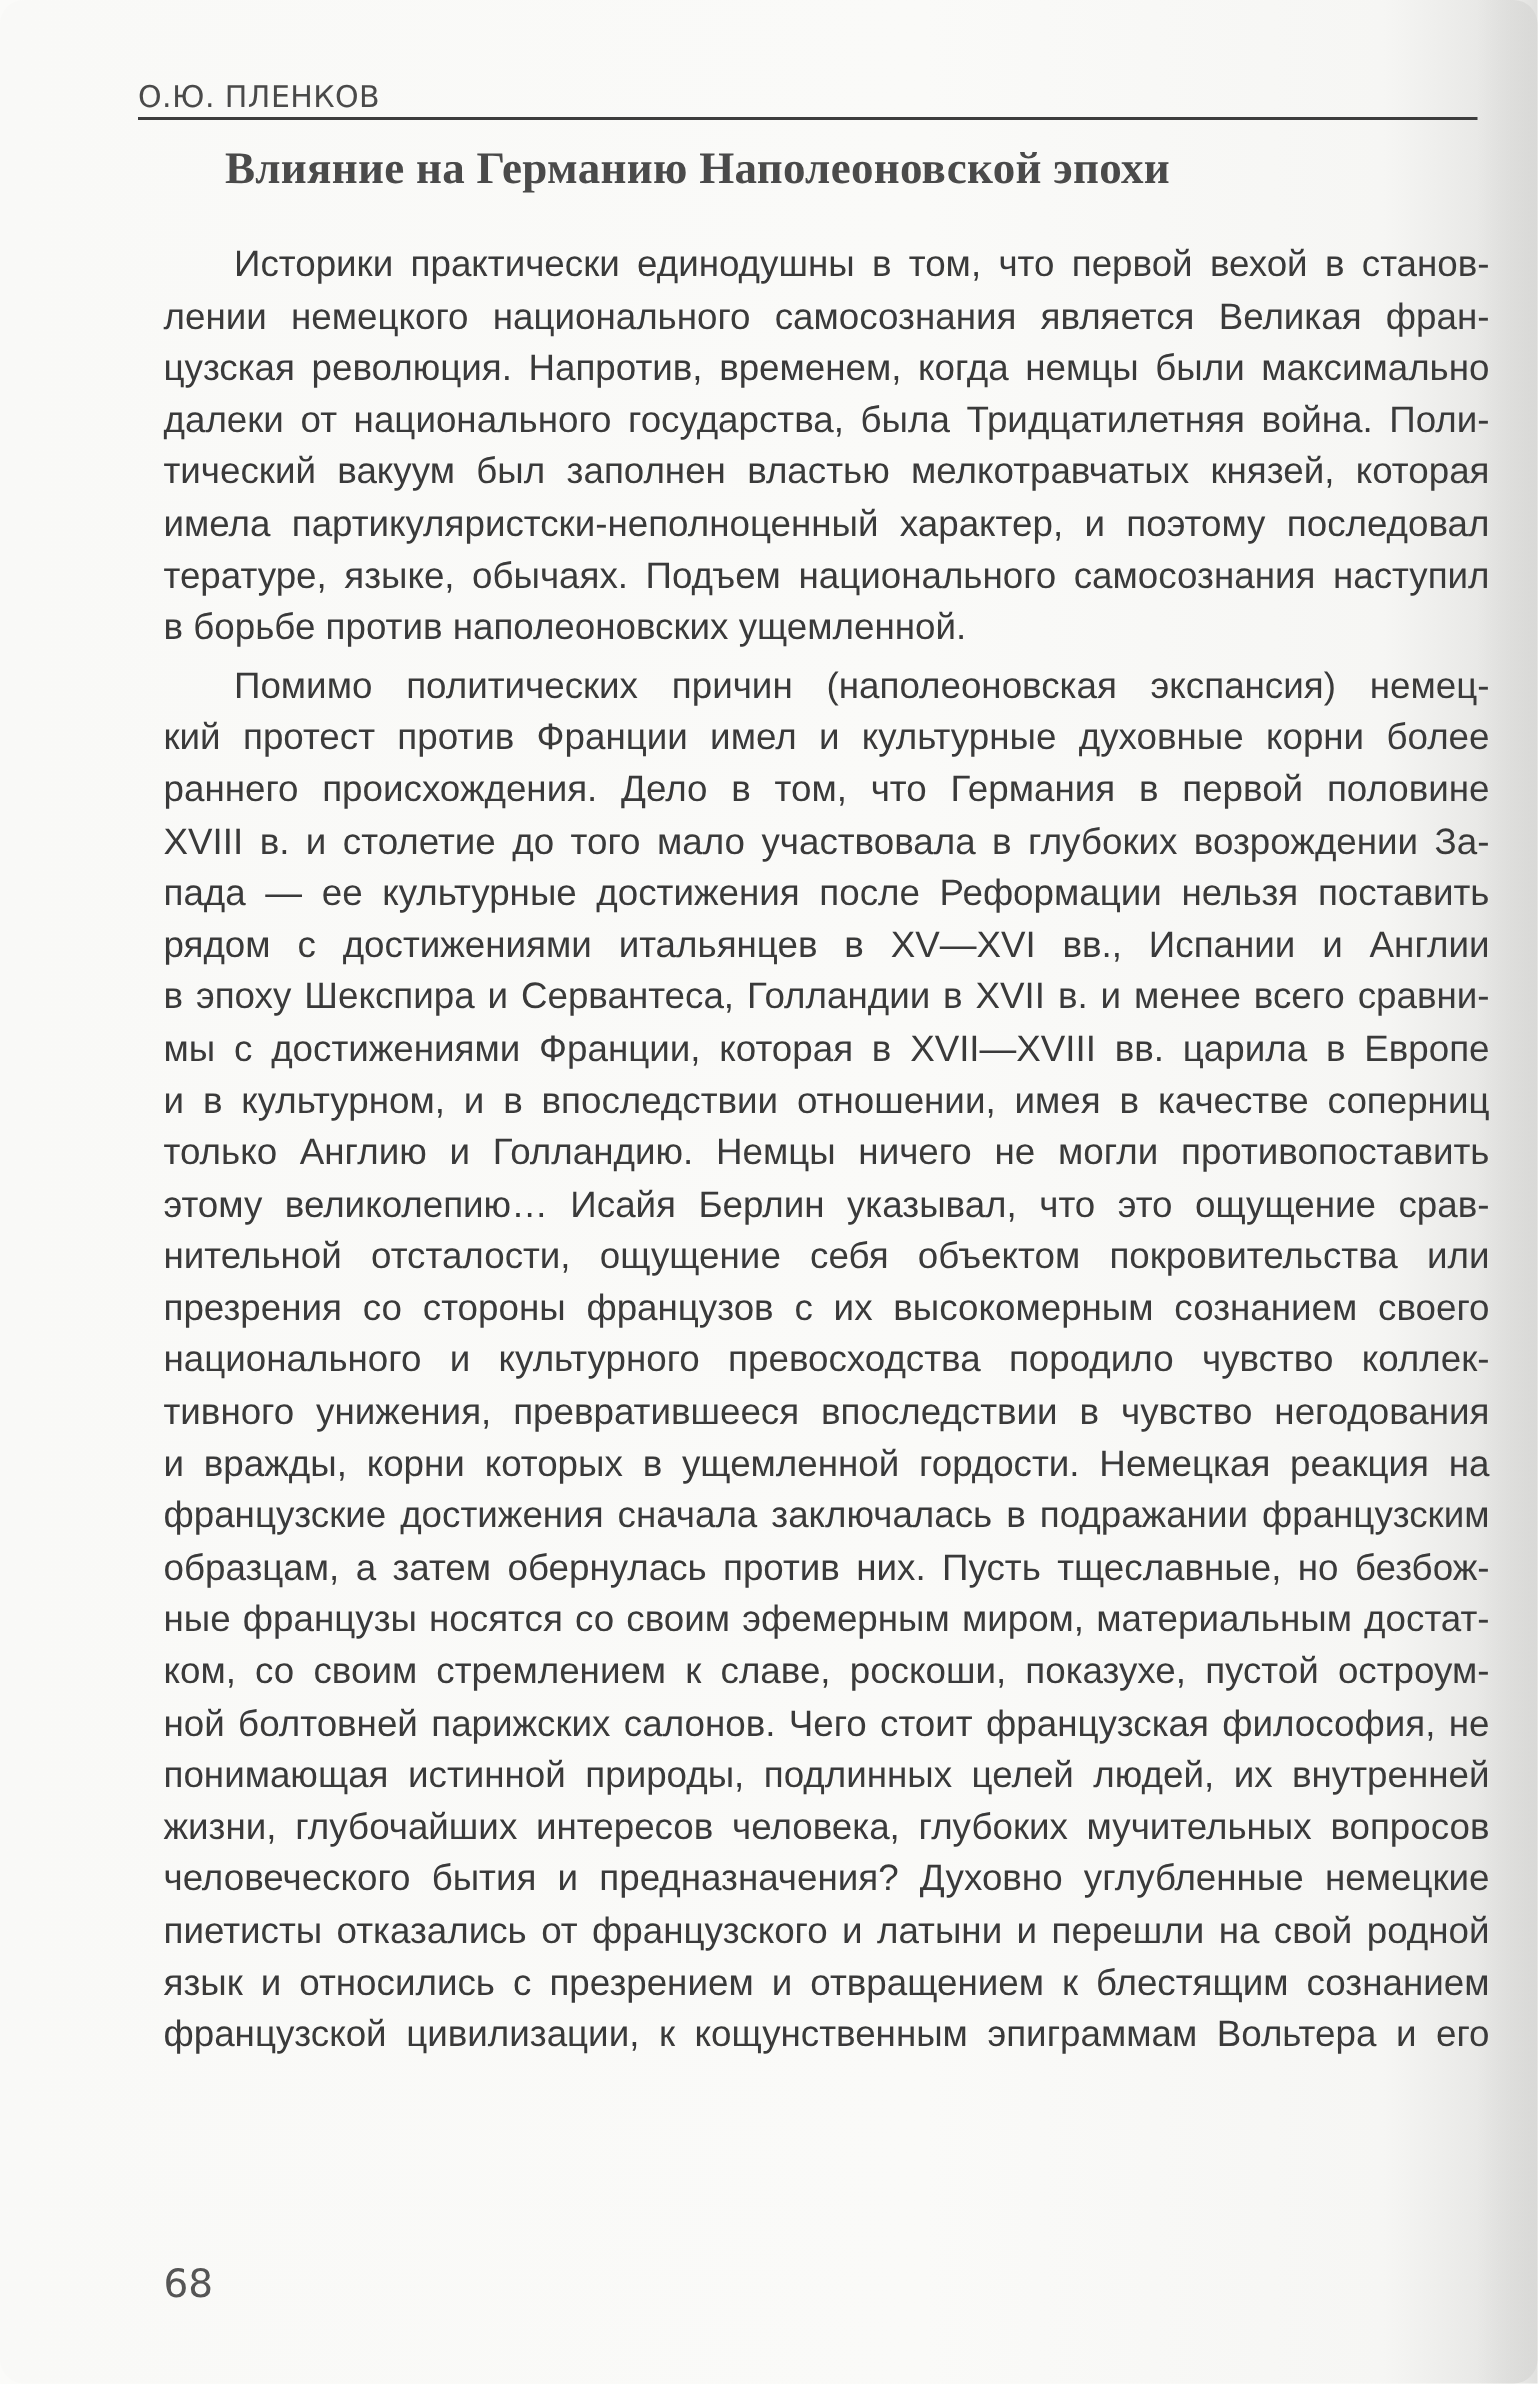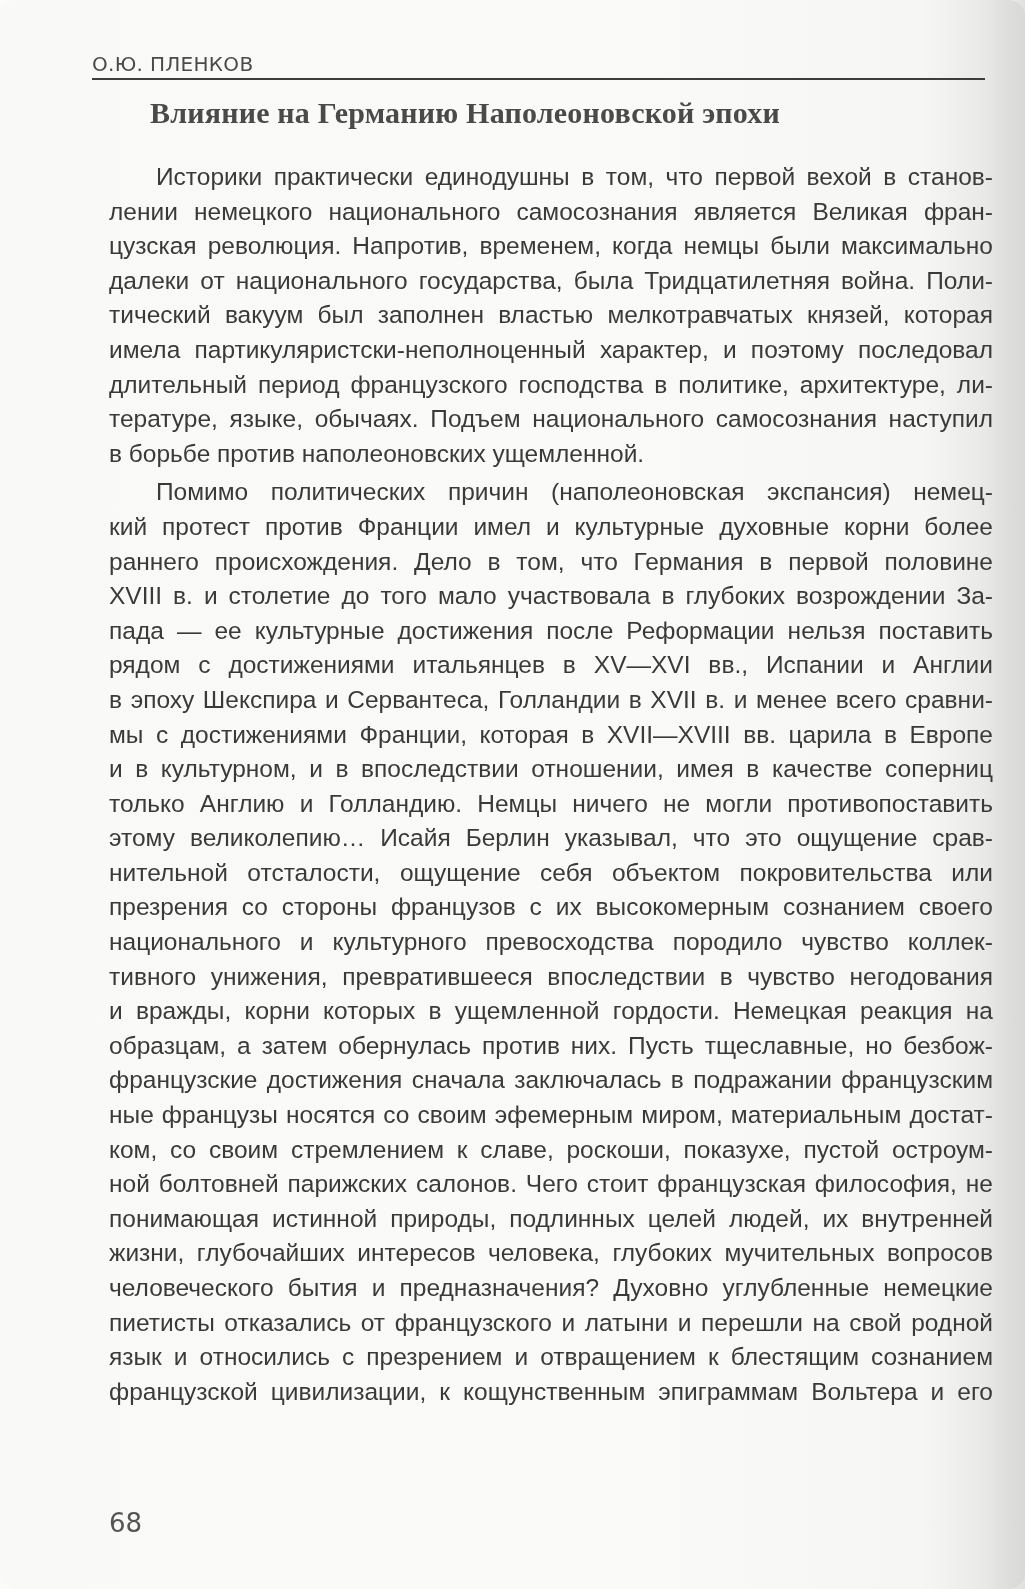--- a/index.html
+++ b/index.html
@@ -106,21 +106,20 @@
   <div class="chapter-title">Влияние на Германию Наполеоновской эпохи</div>
 
   <div class="body-text">
     <div class="paragraph">
       <span class="line indent">Историки практически единодушны в том, что первой вехой в станов-</span>
       <span class="line">лении немецкого национального самосознания является Великая фран-</span>
       <span class="line">цузская революция. Напротив, временем, когда немцы были максимально</span>
       <span class="line">далеки от национального государства, была Тридцатилетняя война. Поли-</span>
       <span class="line">тический вакуум был заполнен властью мелкотравчатых князей, которая</span>
       <span class="line">имела партикуляристски-неполноценный характер, и поэтому последовал</span>
-      <span class="line">длительный период французского господства в политике, архитектуре, ли-</span>
       <span class="line">тературе, языке, обычаях. Подъем национального самосознания наступил</span>
       <span class="line last">в борьбе против наполеоновских ущемленной.</span>
     </div>
     <div class="para-gap"></div>
     <div class="paragraph">
       <span class="line indent">Помимо политических причин (наполеоновская экспансия) немец-</span>
       <span class="line">кий протест против Франции имел и культурные духовные корни более</span>
       <span class="line">раннего происхождения. Дело в том, что Германия в первой половине</span>
       <span class="line">XVIII в. и столетие до того мало участвовала в глубоких возрождении За-</span>
       <span class="line">пада — ее культурные достижения после Реформации нельзя поставить</span>
@@ -128,22 +127,22 @@
       <span class="line">в эпоху Шекспира и Сервантеса, Голландии в XVII в. и менее всего сравни-</span>
       <span class="line">мы с достижениями Франции, которая в XVII—XVIII вв. царила в Европе</span>
       <span class="line">и в культурном, и в впоследствии отношении, имея в качестве соперниц</span>
       <span class="line">только Англию и Голландию. Немцы ничего не могли противопоставить</span>
       <span class="line">этому великолепию… Исайя Берлин указывал, что это ощущение срав-</span>
       <span class="line">нительной отсталости, ощущение себя объектом покровительства или</span>
       <span class="line">презрения со стороны французов с их высокомерным сознанием своего</span>
       <span class="line">национального и культурного превосходства породило чувство коллек-</span>
       <span class="line">тивного унижения, превратившееся впоследствии в чувство негодования</span>
       <span class="line">и вражды, корни которых в ущемленной гордости. Немецкая реакция на</span>
+      <span class="line">французские достижения сначала заключалась в подражании французским</span>
       <span class="line">образцам, а затем обернулась против них. Пусть тщеславные, но безбож-</span>
-      <span class="line">французские достижения сначала заключалась в подражании французским</span>
       <span class="line">ные французы носятся со своим эфемерным миром, материальным достат-</span>
       <span class="line">ком, со своим стремлением к славе, роскоши, показухе, пустой остроум-</span>
       <span class="line">ной болтовней парижских салонов. Чего стоит французская философия, не</span>
       <span class="line">понимающая истинной природы, подлинных целей людей, их внутренней</span>
       <span class="line">жизни, глубочайших интересов человека, глубоких мучительных вопросов</span>
       <span class="line">человеческого бытия и предназначения? Духовно углубленные немецкие</span>
       <span class="line">пиетисты отказались от французского и латыни и перешли на свой родной</span>
       <span class="line">язык и относились с презрением и отвращением к блестящим сознанием</span>
       <span class="line">французской цивилизации, к кощунственным эпиграммам Вольтера и его</span>
     </div>

